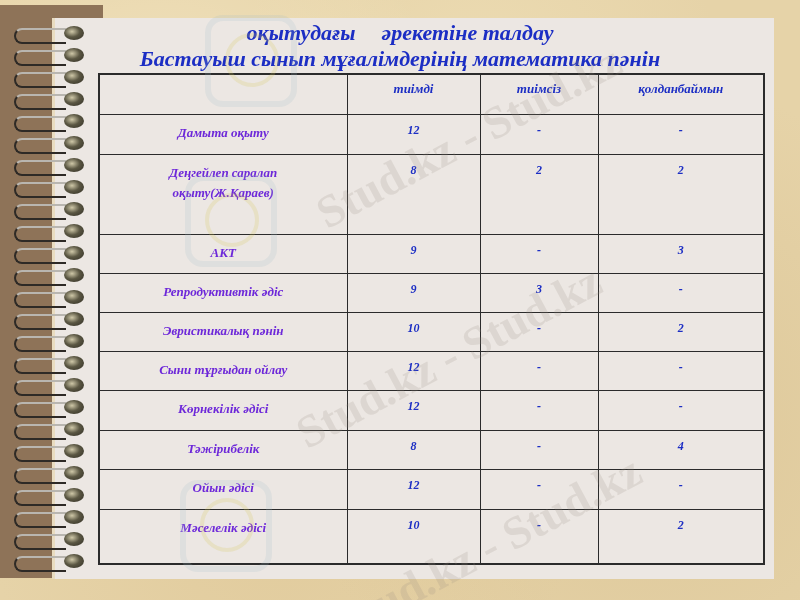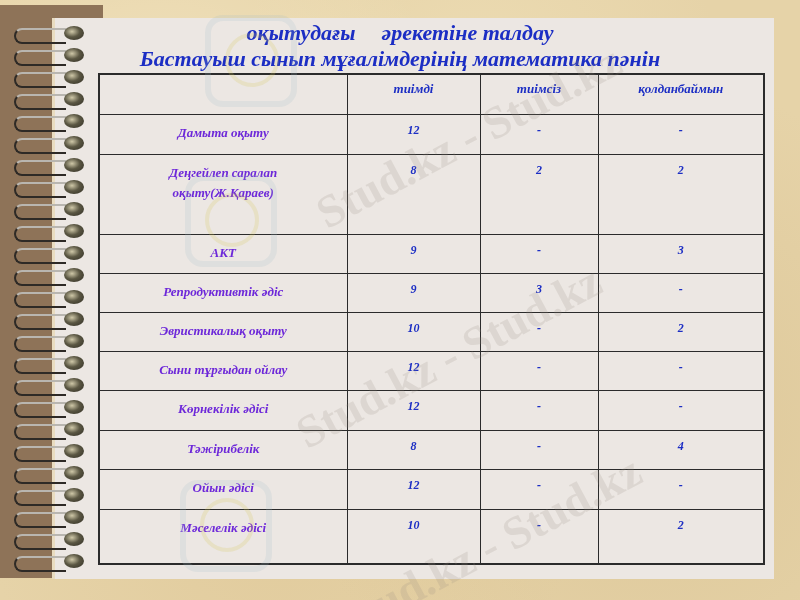--- a/index.html
+++ b/index.html
@@ -221,21 +221,21 @@
     <td class="val">-</td>
     <td class="val">3</td>
   </tr>
   <tr style="height:39px">
     <td class="method">Репродуктивтік әдіс</td>
     <td class="val">9</td>
     <td class="val">3</td>
     <td class="val">-</td>
   </tr>
   <tr style="height:39px">
-    <td class="method">Эвристикалық оқыту</td>
+    <td class="method">Эвристикалық пәнін</td>
     <td class="val">10</td>
     <td class="val">-</td>
     <td class="val">2</td>
   </tr>
   <tr style="height:39px">
     <td class="method">Сыни тұрғыдан ойлау</td>
     <td class="val">12</td>
     <td class="val">-</td>
     <td class="val">-</td>
   </tr>

